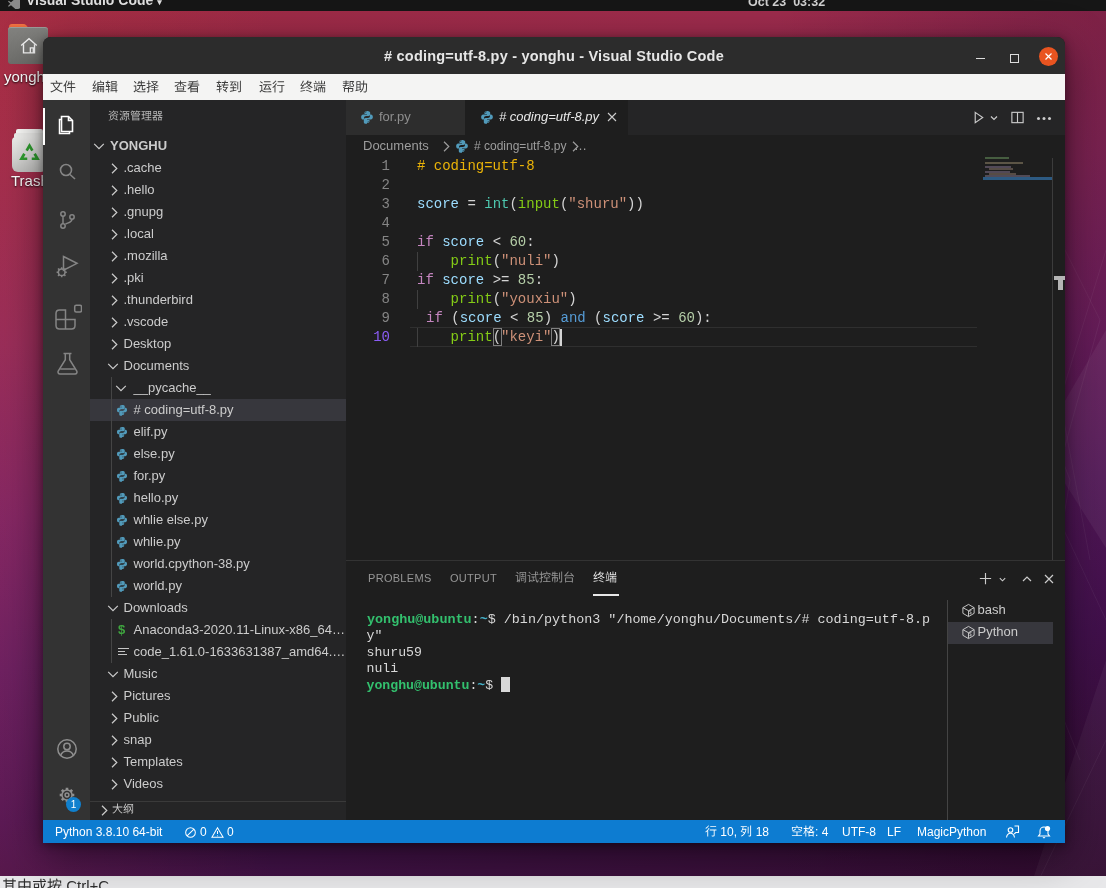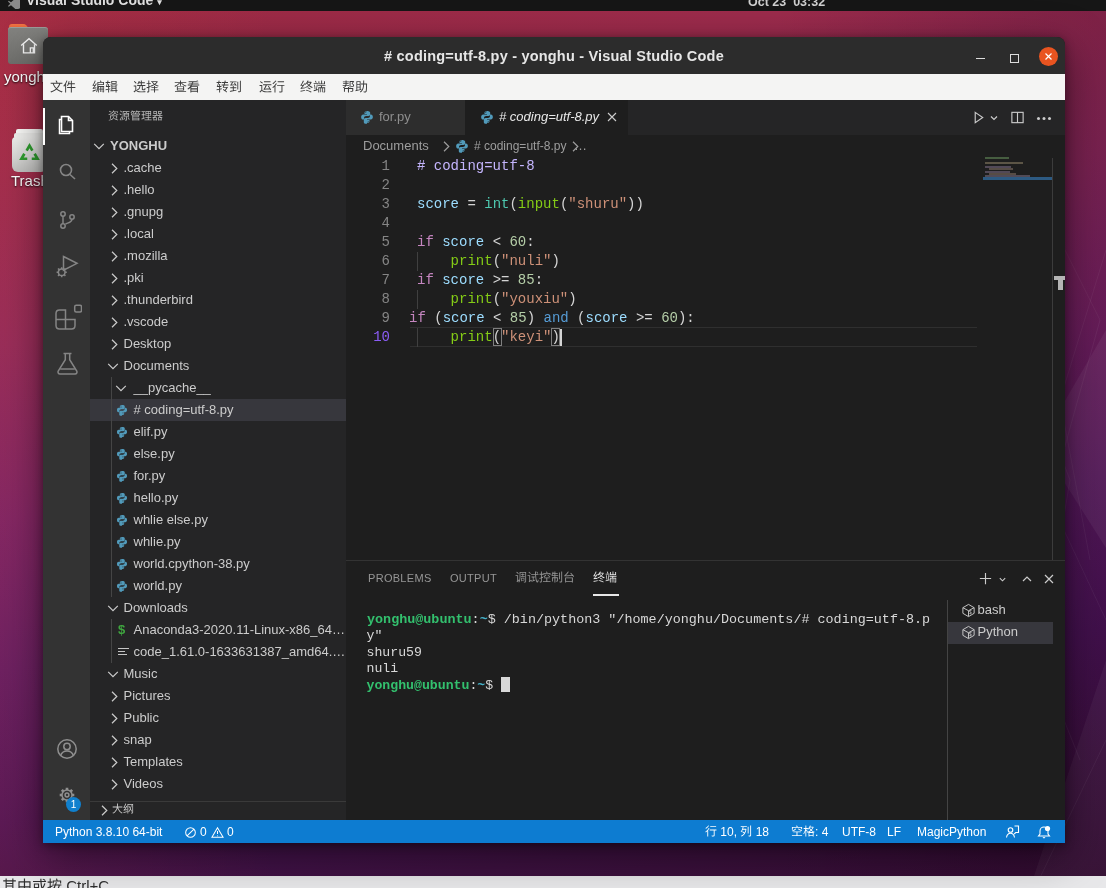--- a/index.html
+++ b/index.html
@@ -573,41 +573,41 @@
             </svg></div>
 <div class="abs" style="left:128px;top:4px;font-size:12px">#&nbsp;coding=utf-8.py</div>
           <svg class="ch" style="left:221px;top:3px" viewBox="0 0 16 16">
             <path d="M6 3.8 10.8 8.5 6 13.2" stroke="#9d9d9d" stroke-width="1.2" fill="none"></path>
           </svg>
 <div class="abs" style="left:228px;top:3px">…</div>
         </div>
 <style>
 .code{font-family:"Liberation Mono",monospace;font-size:14px;line-height:19px;color:#d4d4d4}
 .code s{text-decoration:none}
-.c{color:#c4b5fd}.v{color:#9cdcfe}.t{color:#4ec9b0}.f{color:#84cc16}.s{color:#ce9178}.n{color:#b5cea8}.k{color:#c586c0}.a{color:#569cd6}
+.c{color:#eab308}.v{color:#9cdcfe}.t{color:#4ec9b0}.f{color:#84cc16}.s{color:#ce9178}.n{color:#b5cea8}.k{color:#c586c0}.a{color:#569cd6}
 .ln{position:absolute;width:44px;text-align:right;color:#858585;font-family:"Liberation Mono",monospace;font-size:14px;line-height:19px}
 </style>
 <div class="abs" style="left:0;top:57px;width:719px;height:403px">
 <div class="abs" style="left:64px;top:170px;width:567px;height:20px;border-top:1px solid #2f2f2f;border-bottom:1px solid #2f2f2f"></div>
 <div class="ln" style="left:0;top:0px;">1</div>
 <div class="abs code" style="left:71px;top:0px;white-space:pre"><s class="c"># coding=utf-8</s></div>
 <div class="ln" style="left:0;top:19px;">2</div>
 <div class="ln" style="left:0;top:38px;">3</div>
 <div class="abs code" style="left:71px;top:38px;white-space:pre"><s class="v">score</s> = <s class="t">int</s>(<s class="f">input</s>(<s class="s">"shuru"</s>))</div>
 <div class="ln" style="left:0;top:57px;">4</div>
 <div class="ln" style="left:0;top:76px;">5</div>
 <div class="abs code" style="left:71px;top:76px;white-space:pre"><s class="k">if</s> <s class="v">score</s> &lt; <s class="n">60</s>:</div>
 <div class="ln" style="left:0;top:95px;">6</div>
 <div class="abs code" style="left:71px;top:95px;white-space:pre">    <s class="f">print</s>(<s class="s">"nuli"</s>)</div>
 <div class="ln" style="left:0;top:114px;">7</div>
 <div class="abs code" style="left:71px;top:114px;white-space:pre"><s class="k">if</s> <s class="v">score</s> &gt;= <s class="n">85</s>:</div>
 <div class="ln" style="left:0;top:133px;">8</div>
 <div class="abs code" style="left:71px;top:133px;white-space:pre">    <s class="f">print</s>(<s class="s">"youxiu"</s>)</div>
 <div class="ln" style="left:0;top:152px;">9</div>
-<div class="abs code" style="left:63px;top:152px;white-space:pre"><s class="k">if</s> (<s class="v">score</s> &lt; <s class="n">85</s>) <s class="a">and</s> (<s class="v">score</s> &gt;= <s class="n">60</s>):</div>
+<div class="abs code" style="left:80px;top:152px;white-space:pre"><s class="k">if</s> (<s class="v">score</s> &lt; <s class="n">85</s>) <s class="a">and</s> (<s class="v">score</s> &gt;= <s class="n">60</s>):</div>
 <div class="ln" style="left:0;top:171px;color:#8b5cf6;">10</div>
 <div class="abs code" style="left:71px;top:171px;white-space:pre">    <s class="f">print</s>(<s class="s">"keyi"</s>)</div>
 <div class="abs" style="left:71px;top:95px;width:1px;height:19px;background:#404040"></div>
 <div class="abs" style="left:71px;top:133px;width:1px;height:19px;background:#404040"></div>
 <div class="abs" style="left:71px;top:171px;width:1px;height:19px;background:#404040"></div>
 <div class="abs" style="left:146.6px;top:171px;width:9px;height:18px;border:1px solid #7f7f7f"></div>
 <div class="abs" style="left:205.4px;top:171px;width:9px;height:18px;border:1px solid #7f7f7f"></div>
 <div class="abs" style="left:214.4px;top:172px;width:1.5px;height:17px;background:#d4d4d4"></div>
 </div>
 <div class="abs" style="left:637px;top:57px;width:69px;height:403px">

